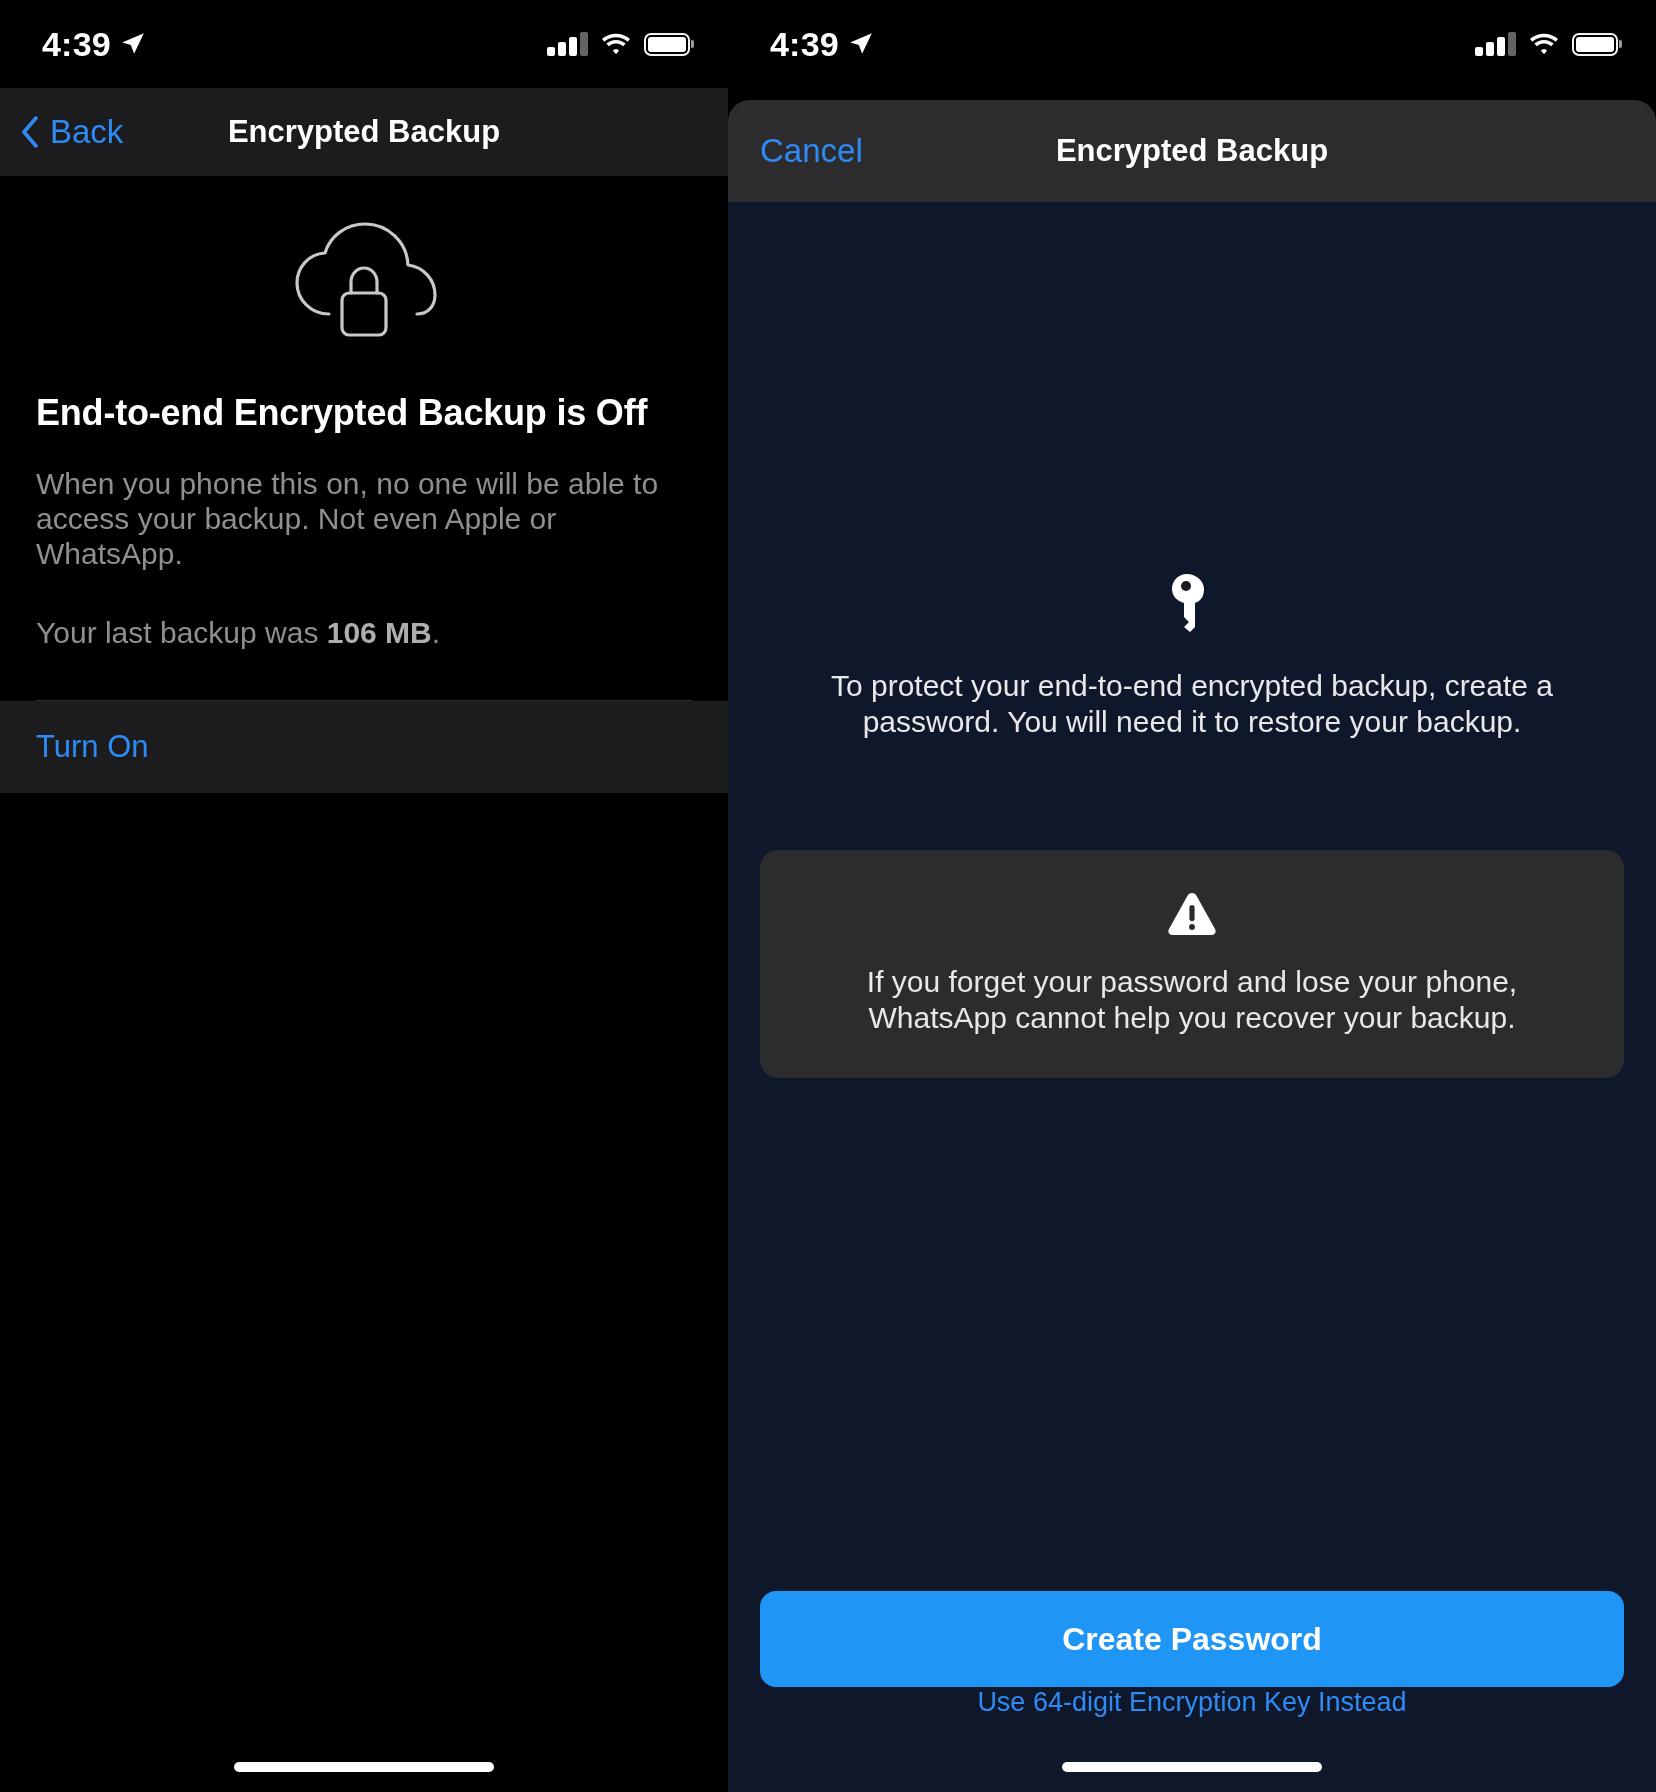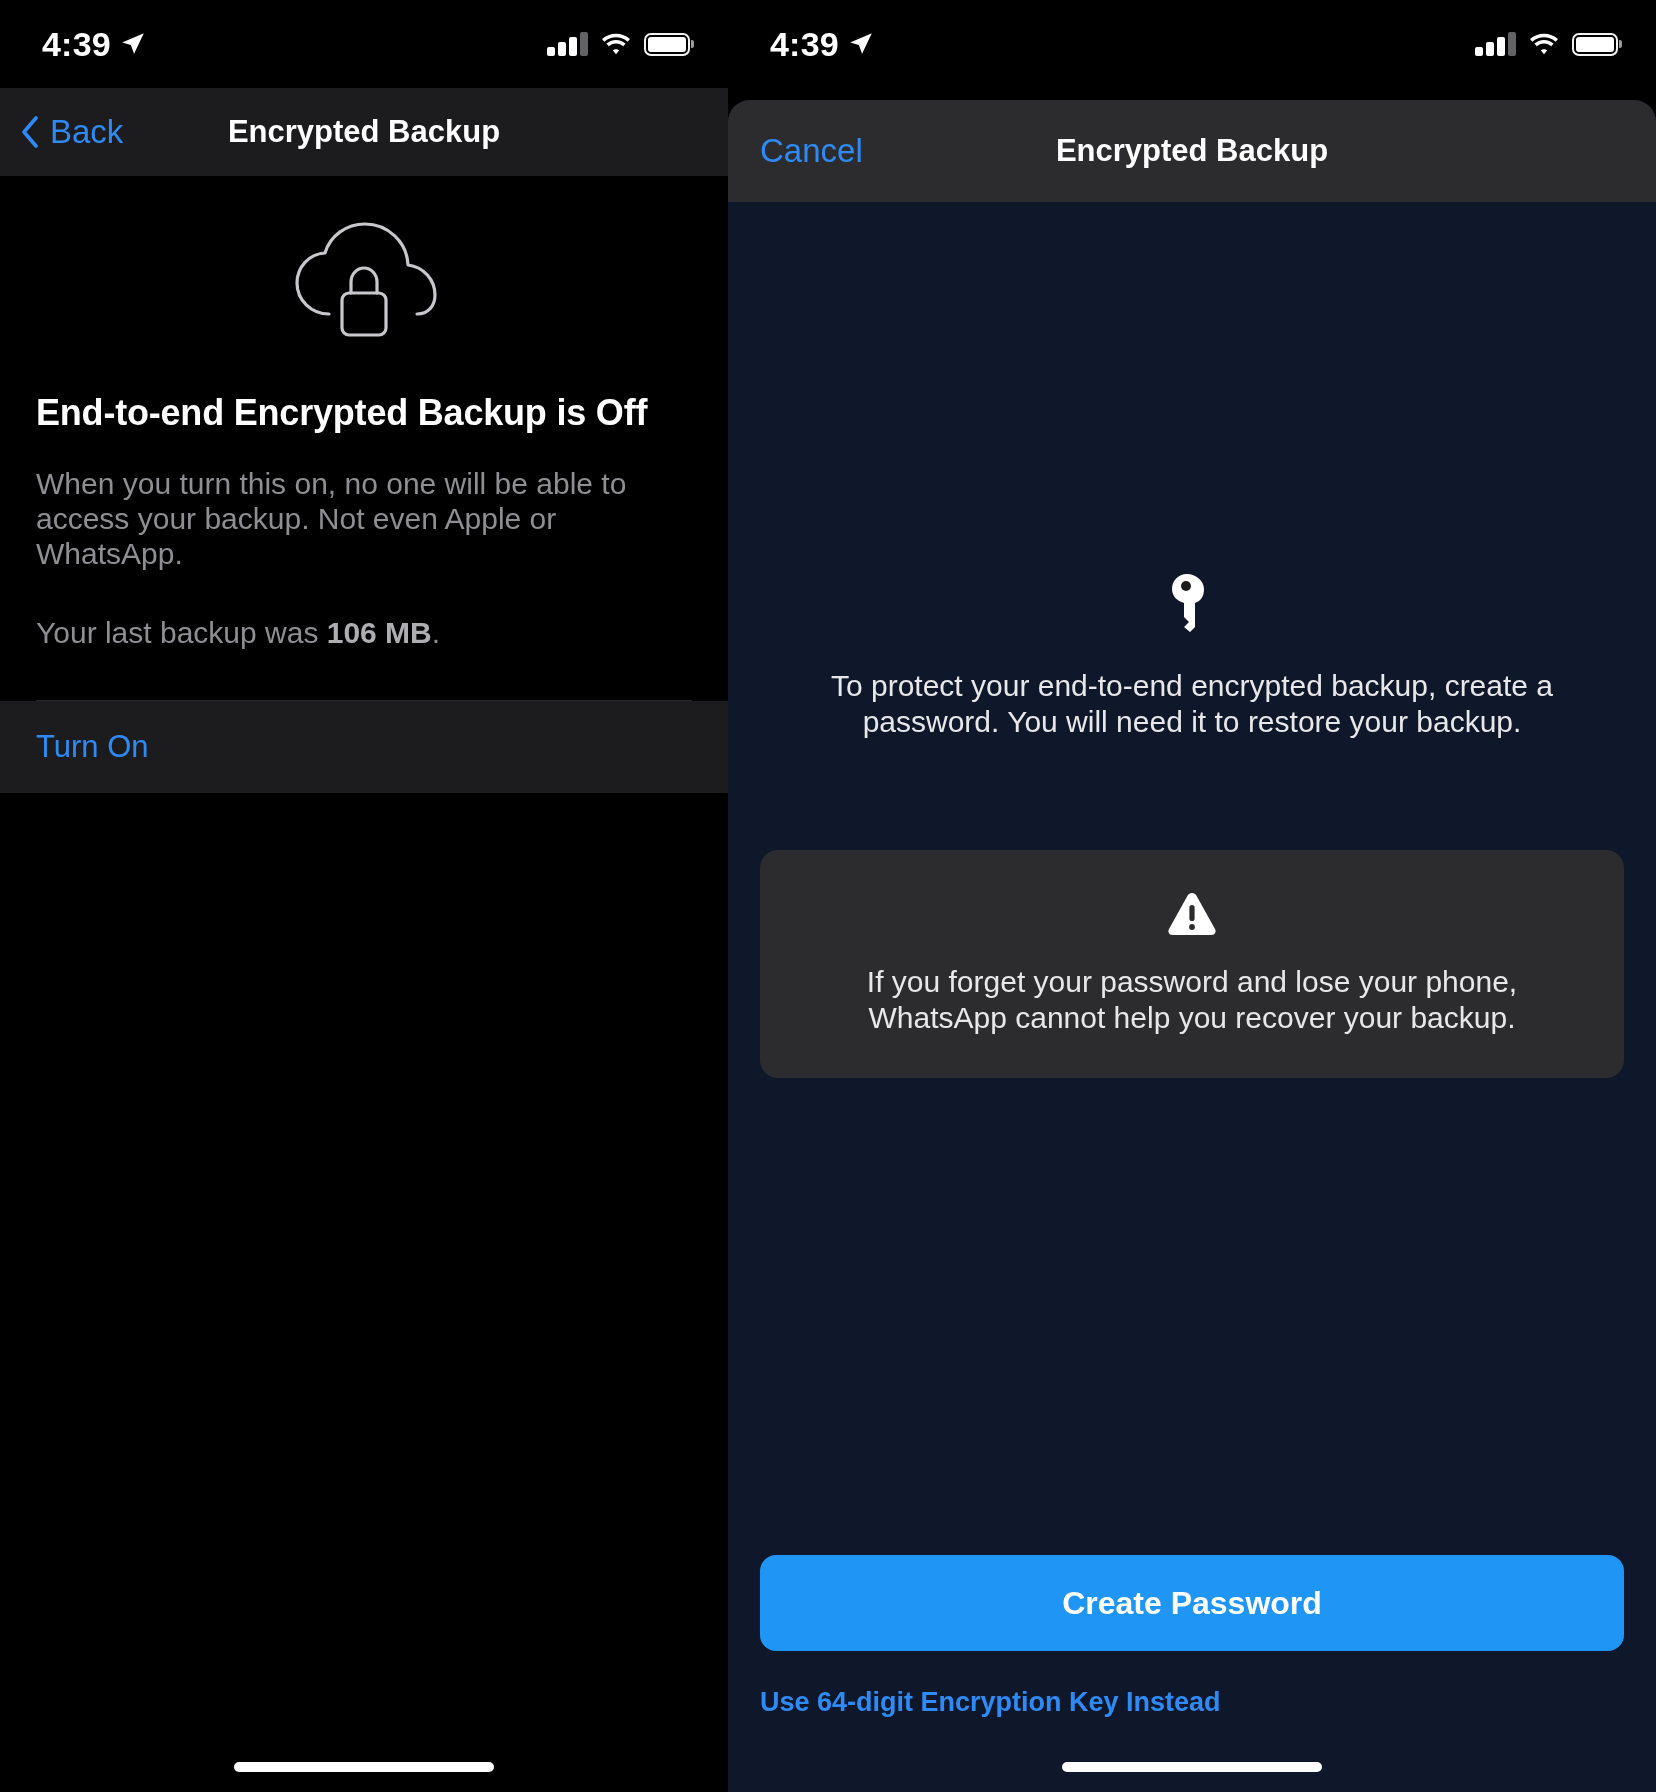--- a/index.html
+++ b/index.html
@@ -239,26 +239,24 @@
     border-radius: 16px;
     height: 96px;
     color: #fff;
     font-size: 32px;
     font-weight: 600;
     font-family: "Liberation Sans", sans-serif;
     cursor: pointer;
   }
   .alt-link {
     display: block;
-    text-align: left;
+    text-align: center;
     color: #2e8bf5;
     font-size: 27px;
-    margin-top: 36px;
     cursor: pointer;
-    font-weight: bold;
   }
 
   
   .home-indicator {
     position: absolute;
     bottom: 20px;
     left: 50%;
     transform: translateX(-50%);
     width: 260px;
     height: 10px;
@@ -312,21 +310,21 @@
     <div class="left-body">
       <div class="cloud-wrap">
         <svg class="cloud-lock" viewBox="0 0 158 128">
           <path d="M44 96 C26 96 12 82 12 65 C12 49 24 36 40 35 C45 18 61 6 80 6 C103 6 122 24 123 47 C139 49 150 62 150 77 C150 88 143 96 132 96" stroke="#c7c7cc" stroke-width="3.2" fill="none" stroke-linecap="round" stroke-linejoin="round"></path>
           <rect x="57" y="75" width="44" height="42" rx="7" ry="7" stroke="#c7c7cc" stroke-width="3.2" fill="none"></rect>
           <path d="M66 75 L66 64 C66 56 72 50 79 50 C86 50 92 56 92 64 L92 75" stroke="#c7c7cc" stroke-width="3.2" fill="none" stroke-linecap="round"></path>
         </svg>
       </div>
 
       <div class="headline">End-to-end Encrypted Backup is Off</div>
-      <div class="body-text">When you turn this on, no one will be able to access your backup. Not even Apple or WhatsApp.</div>
+      <div class="body-text">When you phone this on, no one will be able to access your backup. Not even Apple or WhatsApp.</div>
       <div class="body-text second">
         <span>Your last backup was </span><b>106 MB</b><span>.</span>
       </div>
       <div class="row-divider"></div>
     </div>
 
     <div class="turn-on-row">
       <span>Turn On</span>
     </div>
 

